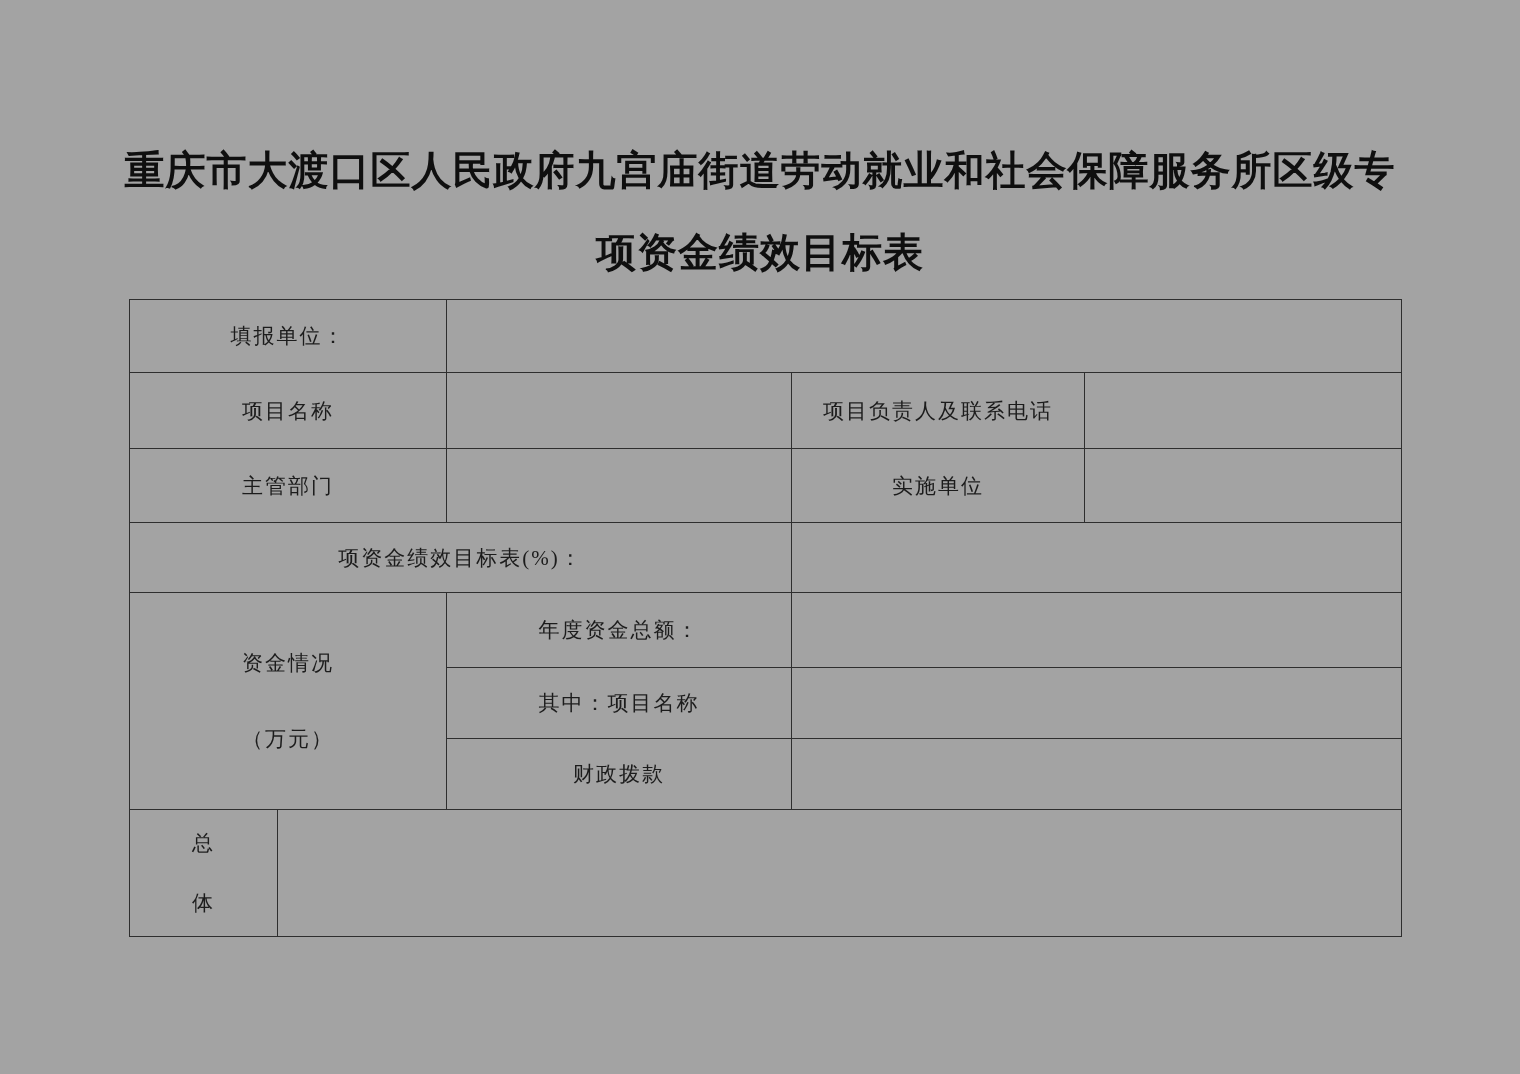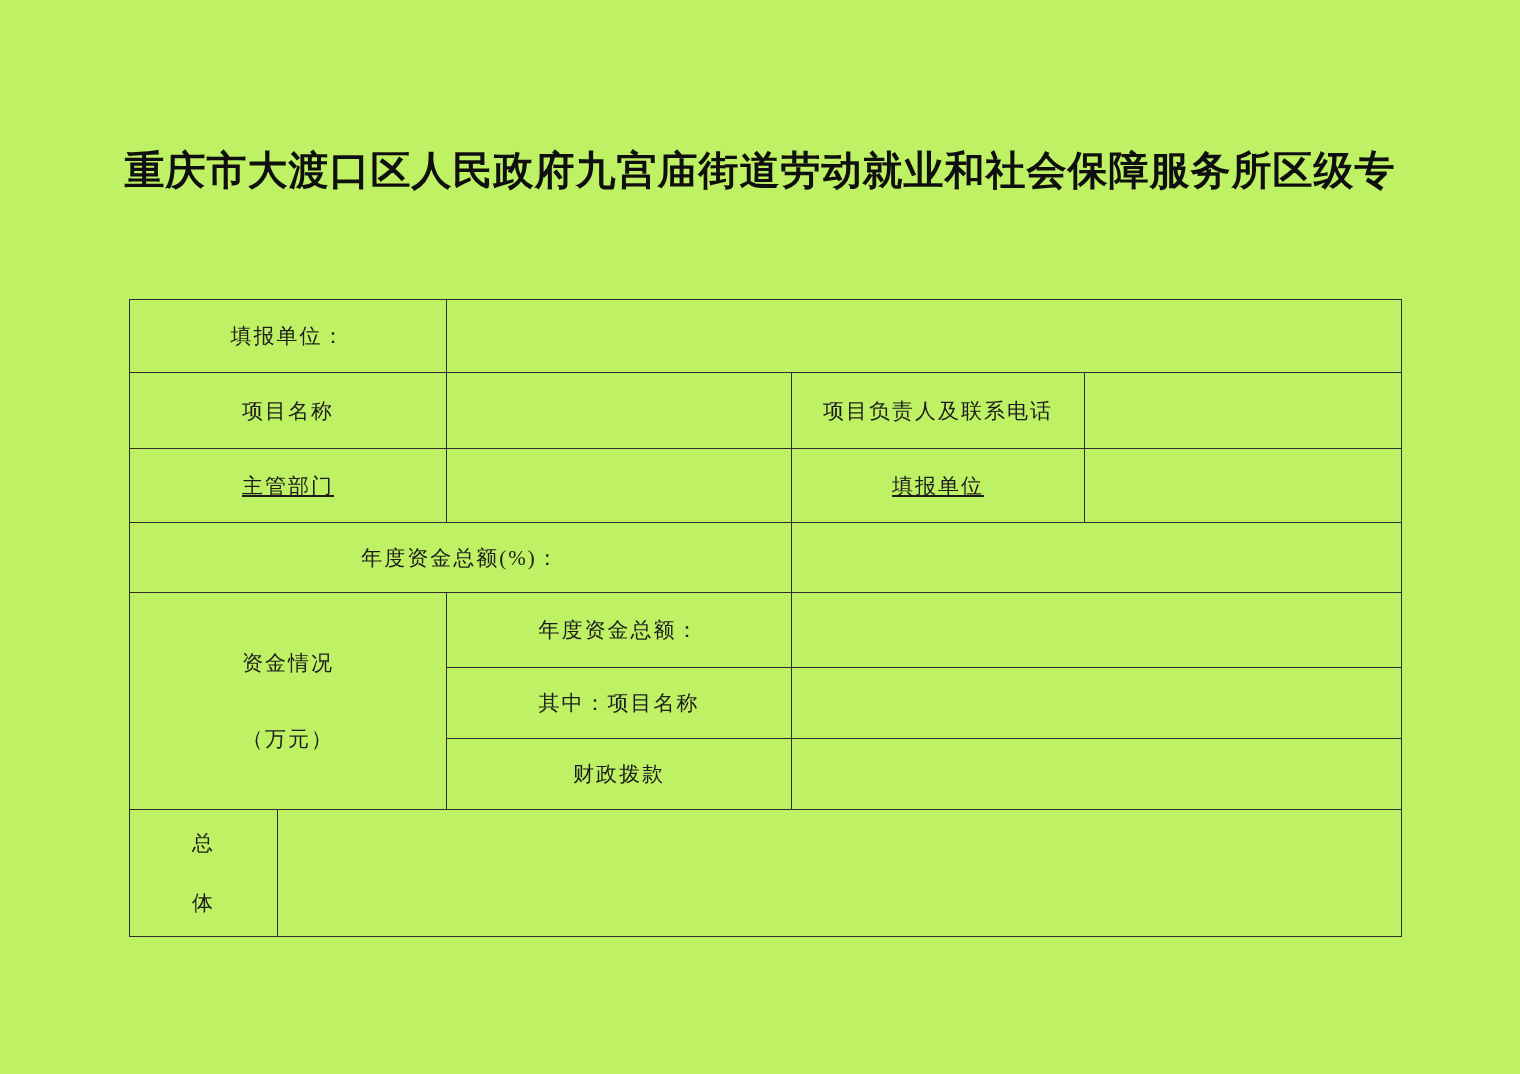--- a/index.html
+++ b/index.html
@@ -4,21 +4,21 @@
 <style>
   html, body {
     margin: 0;
     padding: 0;
     background: #ffffff;
   }
   .page {
     position: relative;
     width: 1520px;
     height: 1074px;
-    background: #bef264;
+    background: #a3a3a3;
     font-family: "Liberation Serif", "DejaVu Serif", serif;
     color: #1c1c1c;
     overflow: hidden;
   }
   .doc-title {
     position: absolute;
     top: 130px;
     left: 60px;
     width: 1400px;
     text-align: center;
@@ -42,21 +42,21 @@
     border: 1.5px solid #2e2e2e;
     font-size: 21px;
     letter-spacing: 2px;
     text-align: center;
     vertical-align: middle;
     padding: 0;
     overflow: hidden;
   }
   tr.r1 { height: 73px; }
   tr.r2 { height: 76px; font-family: Liberation Mono, monospace; }
-  tr.r3 { height: 74px; text-decoration: underline; }
+  tr.r3 { height: 74px; }
   tr.r4 { height: 70px; }
   tr.r5 { height: 75px; }
   tr.r6 { height: 71px; }
   tr.r7 { height: 71px; }
   tr.r8 { height: 127px; }
   td.sub-left {
     text-align: left;
     padding-left: 12px;
     letter-spacing: 2px;
     margin-left: 20px;
@@ -82,20 +82,21 @@
     color: #222222;
   }
 </style>
 </head>
 <body>
 
 <div class="page">
 
   <div class="doc-title">
     <div class="t-line">重庆市大渡口区人民政府九宫庙街道劳动就业和社会保障服务所区级专</div>
+    <div class="t-line">项资金绩效目标表</div>
   </div>
 
   <table class="form">
     <colgroup>
       <col style="width:148px">
       <col style="width:169px">
       <col style="width:345px">
       <col style="width:293px">
       <col style="width:317px">
     </colgroup>
@@ -106,25 +107,25 @@
       </tr>
       <tr class="r2">
         <td colspan="2">项目名称</td>
         <td></td>
         <td>项目负责人及联系电话</td>
         <td></td>
       </tr>
       <tr class="r3">
         <td colspan="2">主管部门</td>
         <td></td>
-        <td>填报单位</td>
+        <td>实施单位</td>
         <td></td>
       </tr>
       <tr class="r4">
-        <td colspan="3">年度资金总额(%)：</td>
+        <td colspan="3">项资金绩效目标表(%)：</td>
         <td colspan="2"></td>
       </tr>
       <tr class="r5">
         <td colspan="2" rowspan="3">
           <div class="stack stack-funds">
             <span>资金情况</span>
             <span>（万元）</span>
           </div>
         </td>
         <td class="sub-left">年度资金总额：</td>

